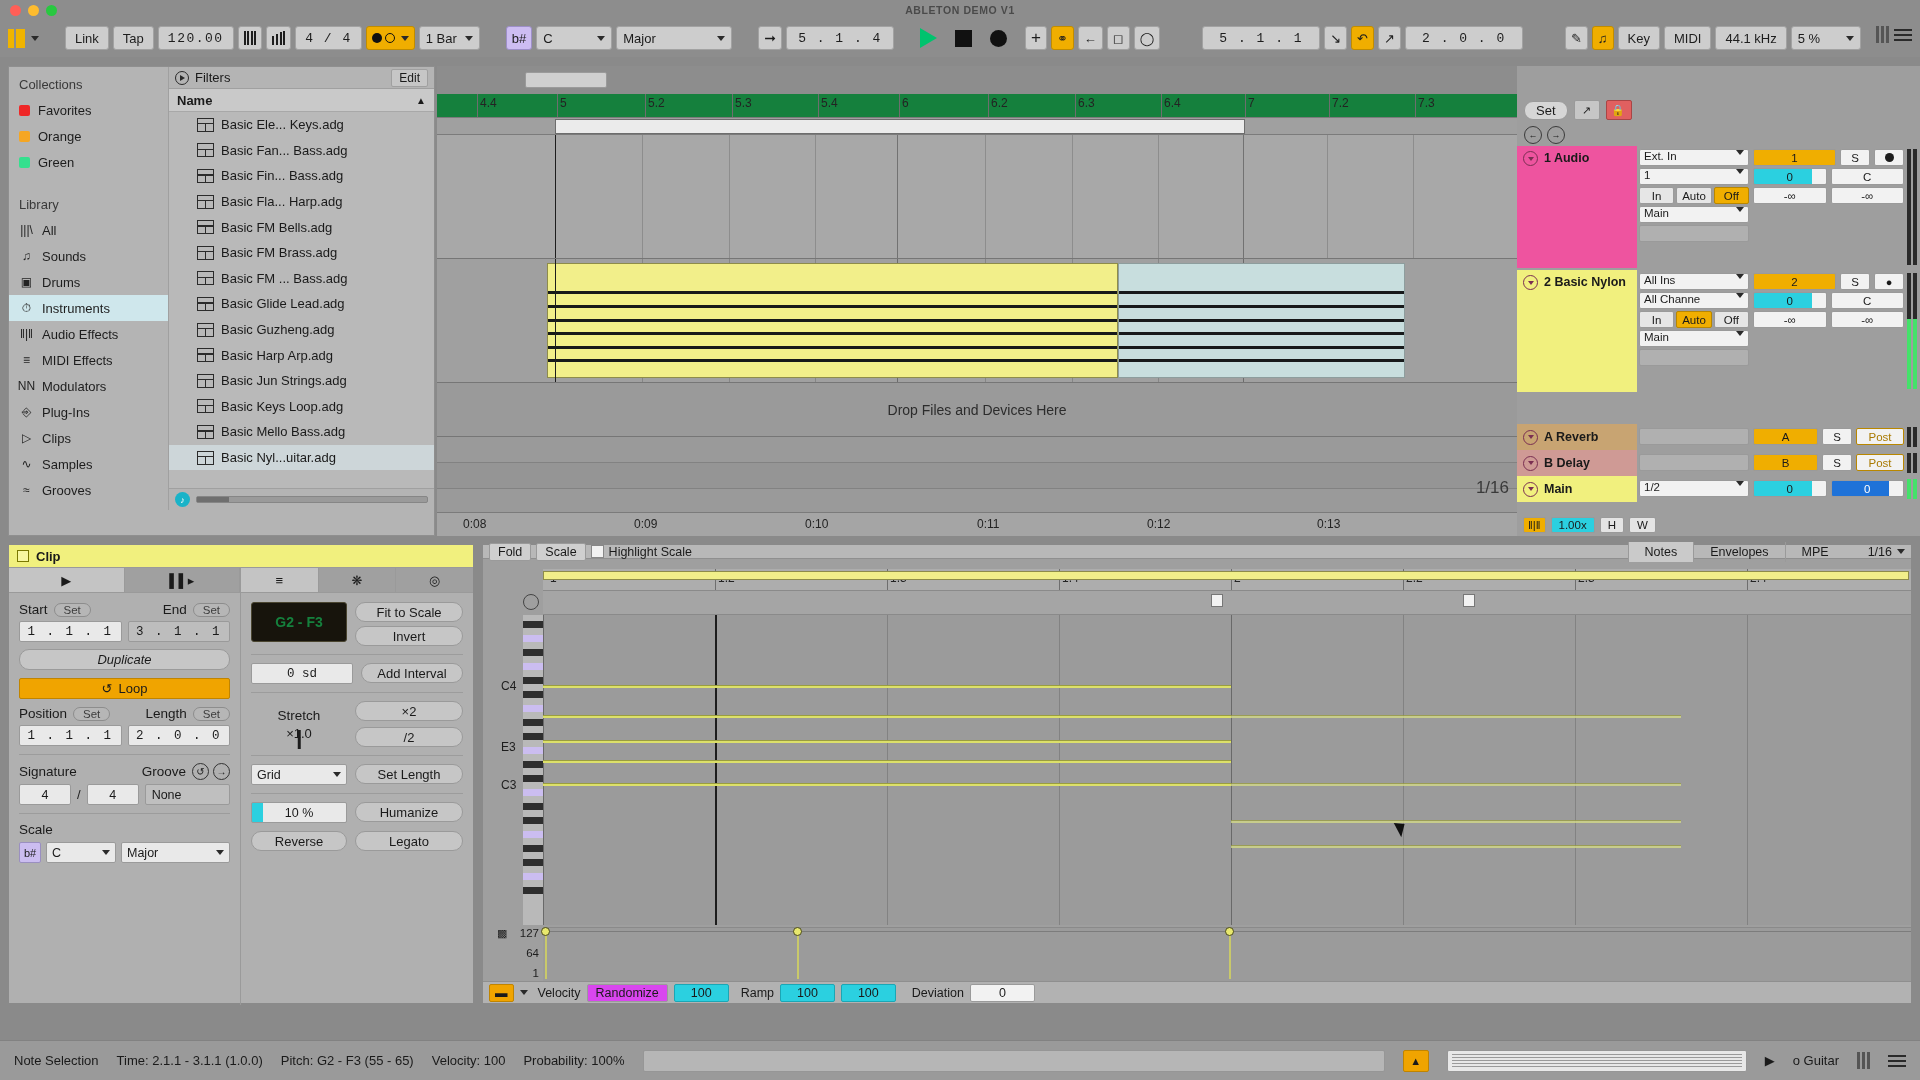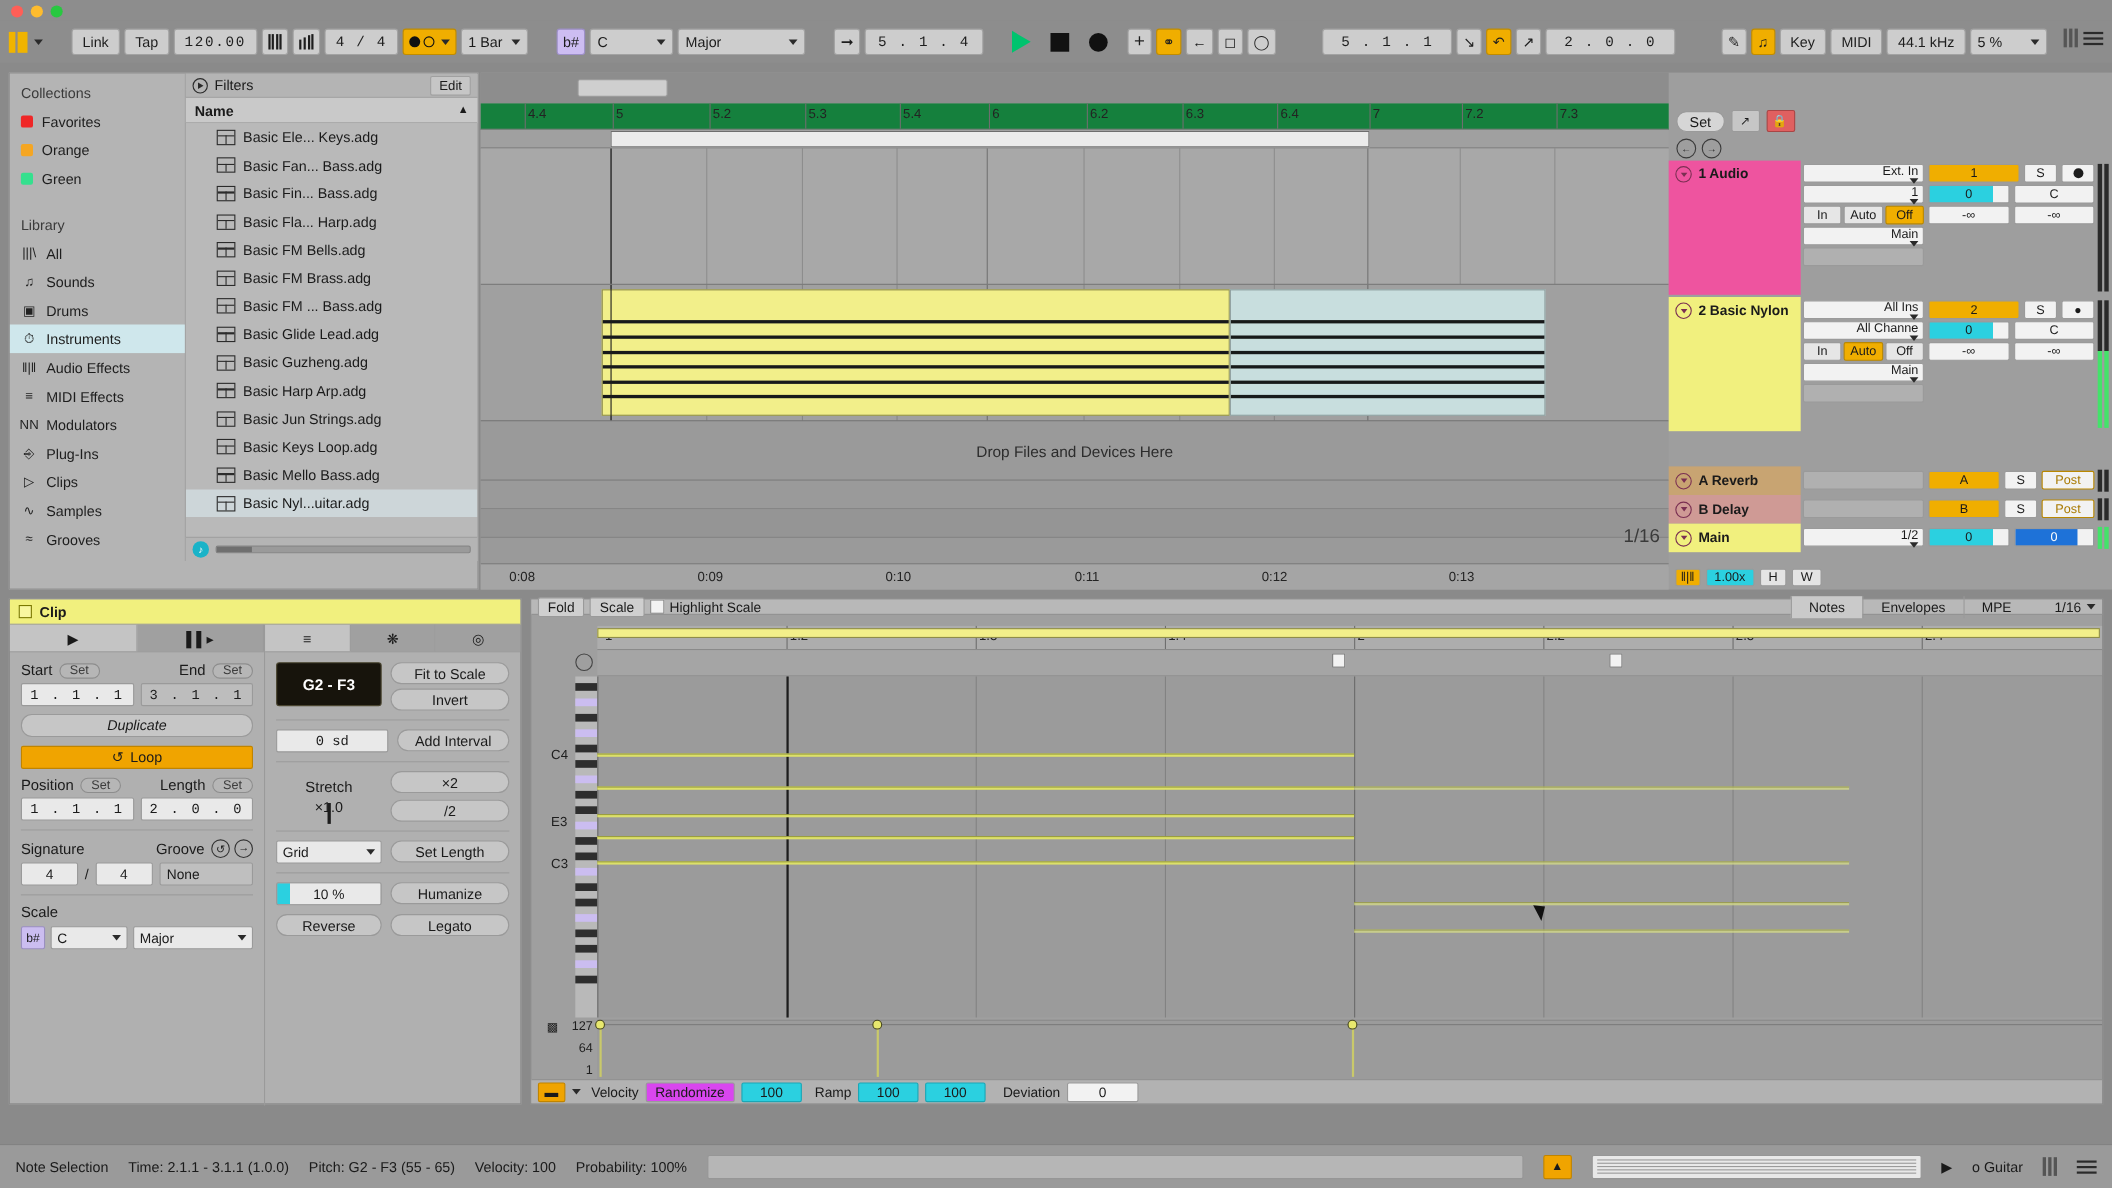--- a/index.html
+++ b/index.html
@@ -138,21 +138,21 @@
   .sqb.redish{ background:#e06060; border-color:#a94545;}
   .navcirc{ width:18px;height:18px;border:1.4px solid #3a3a3a;border-radius:50%;
      display:flex;align-items:center;justify-content:center;font-size:9px;}
   .mrow{ position:absolute; left:0; width:403px; display:flex; }
   .mname{ width:120px; display:flex; align-items:flex-start; gap:6px; padding:5px 6px; font-size:12.5px; font-weight:bold;}
   .mfold{ width:15px;height:15px;border:1.4px solid #7a2f52;border-radius:50%;
      display:flex;align-items:center;justify-content:center;flex:0 0 auto;}
   .mfold::after{content:"";width:0;height:0;border-left:3.5px solid transparent;border-right:3.5px solid transparent;border-top:4.5px solid #7a2f52;}
   .mio{ width:114px; display:flex; flex-direction:column; gap:2px; padding:3px 2px; }
   .iosel{ height:17px; background:#f2f2f2; border:1px solid #9a9a9a; border-radius:2px;
-     display:flex; align-items:flex-end; justify-content:space-between; padding:0 4px; font-size:11.5px;flex-direction:column;}
+     display:flex; align-items:flex-start; justify-content:space-between; padding:0 4px; font-size:11.5px;}
   .trio{ display:flex; gap:2px; }
   .trio > div{ flex:1; height:17px; background:#e6e6e6; border:1px solid #9a9a9a; border-radius:2px;
      display:flex; align-items:center; justify-content:center; font-size:11.5px; }
   .trio > div.on{ background:#f0ae00; border-color:#b98700; }
   .blankbox{ height:17px; background:#b0b0b0; border:1px solid #9a9a9a; border-radius:2px; }
   .mctl{ width:155px; display:flex; flex-direction:column; gap:2px; padding:3px 2px; }
   .mcrow{ display:flex; gap:4px; }
   .numbox{ flex:1; height:17px; border:1px solid #9a9a9a; border-radius:2px;
       display:flex; align-items:center; justify-content:center; font-size:11.5px; background:#f0ae00;}
   .numbox.cy{ background:linear-gradient(to right,#2bd0e0 0 80%,#f2f2f2 80% 100%); }
@@ -212,21 +212,21 @@
   .groovef{ flex:1;height:21px;background:#bfbfbf;border:1px solid #9a9a9a;border-radius:2px;
      display:flex;align-items:center;padding-left:6px;font-size:12.5px;}
   .gcirc{ width:17px;height:17px;border:1.4px solid #333;border-radius:50%;
      display:flex;align-items:center;justify-content:center;font-size:10px;}
   .scaleRow{ display:flex; gap:5px; align-items:center; }
   .scaleIcon{ width:22px;height:21px;background:#cbbdf0;border:1px solid #9a8fc0;border-radius:2px;
      display:flex;align-items:center;justify-content:center;font-size:11px;}
   .dd{ height:21px;background:#e9e9e9;border:1px solid #9a9a9a;border-radius:2px;
      display:flex;align-items:center;justify-content:space-between;padding:0 5px;font-size:12.5px;}
   .pitchbox{ background:#17140c;border:1px solid #4a4530;border-radius:3px;height:40px;width:96px;
-     display:flex;align-items:center;justify-content:center;color:#ffffff;font-size:14px;font-weight:bold;}
+     display:flex;align-items:center;justify-content:center;color:#15803d;font-size:14px;font-weight:bold;}
   .rbtn{ height:20px; background:#c6c6c6;border:1px solid #9a9a9a;border-radius:10px;
      display:flex;align-items:center;justify-content:center;font-size:13px;}
   .knob{ width:42px;height:42px;border-radius:50%;
      background:conic-gradient(from 220deg,#2ad2e0 0 55deg,#1d1d1d 55deg 260deg,transparent 260deg 360deg);
      position:relative; margin:0 auto;}
   .knob::before{content:"";position:absolute;left:6px;top:6px;right:6px;bottom:6px;border-radius:50%;background:#b0b0b0;}
   .knob::after{content:"";position:absolute;left:50%;top:4px;width:2.5px;height:19px;background:#1d1d1d;transform:translateX(-50%);}
   .pctbar{ height:21px; background:linear-gradient(to right,#2bd0e0 0 12%, #e9e9e9 12% 100%);
      border:1px solid #9a9a9a;border-radius:2px;display:flex;align-items:center;justify-content:center;font-size:12.5px;}
 
@@ -306,20 +306,21 @@
 
 <div id="app">
 
   <div class="mac-bar">
     <div class="traffic">
       <span class="tl r"></span>
       <span class="tl y"></span>
       <span class="tl g"></span>
     </div>
   </div>
+  <div class="demo-title">ABLETON DEMO V1</div>
 
   <div class="toolbar">
     <div class="logo">
         <i></i>
         <i></i>
       </div>
     <span class="caret"></span>
     <div class="gap"></div>
     <div class="ctl">Link</div>
     <div class="ctl">Tap</div>

